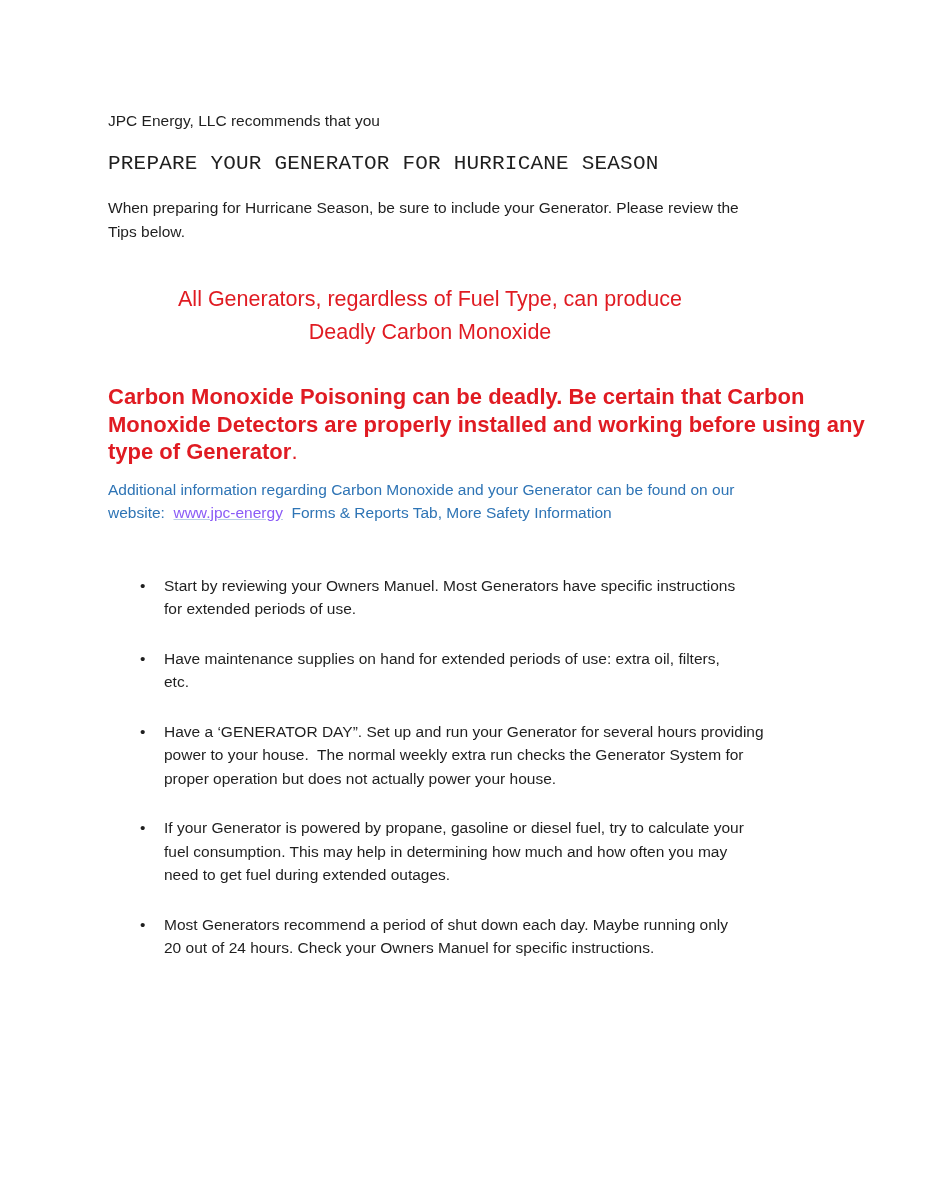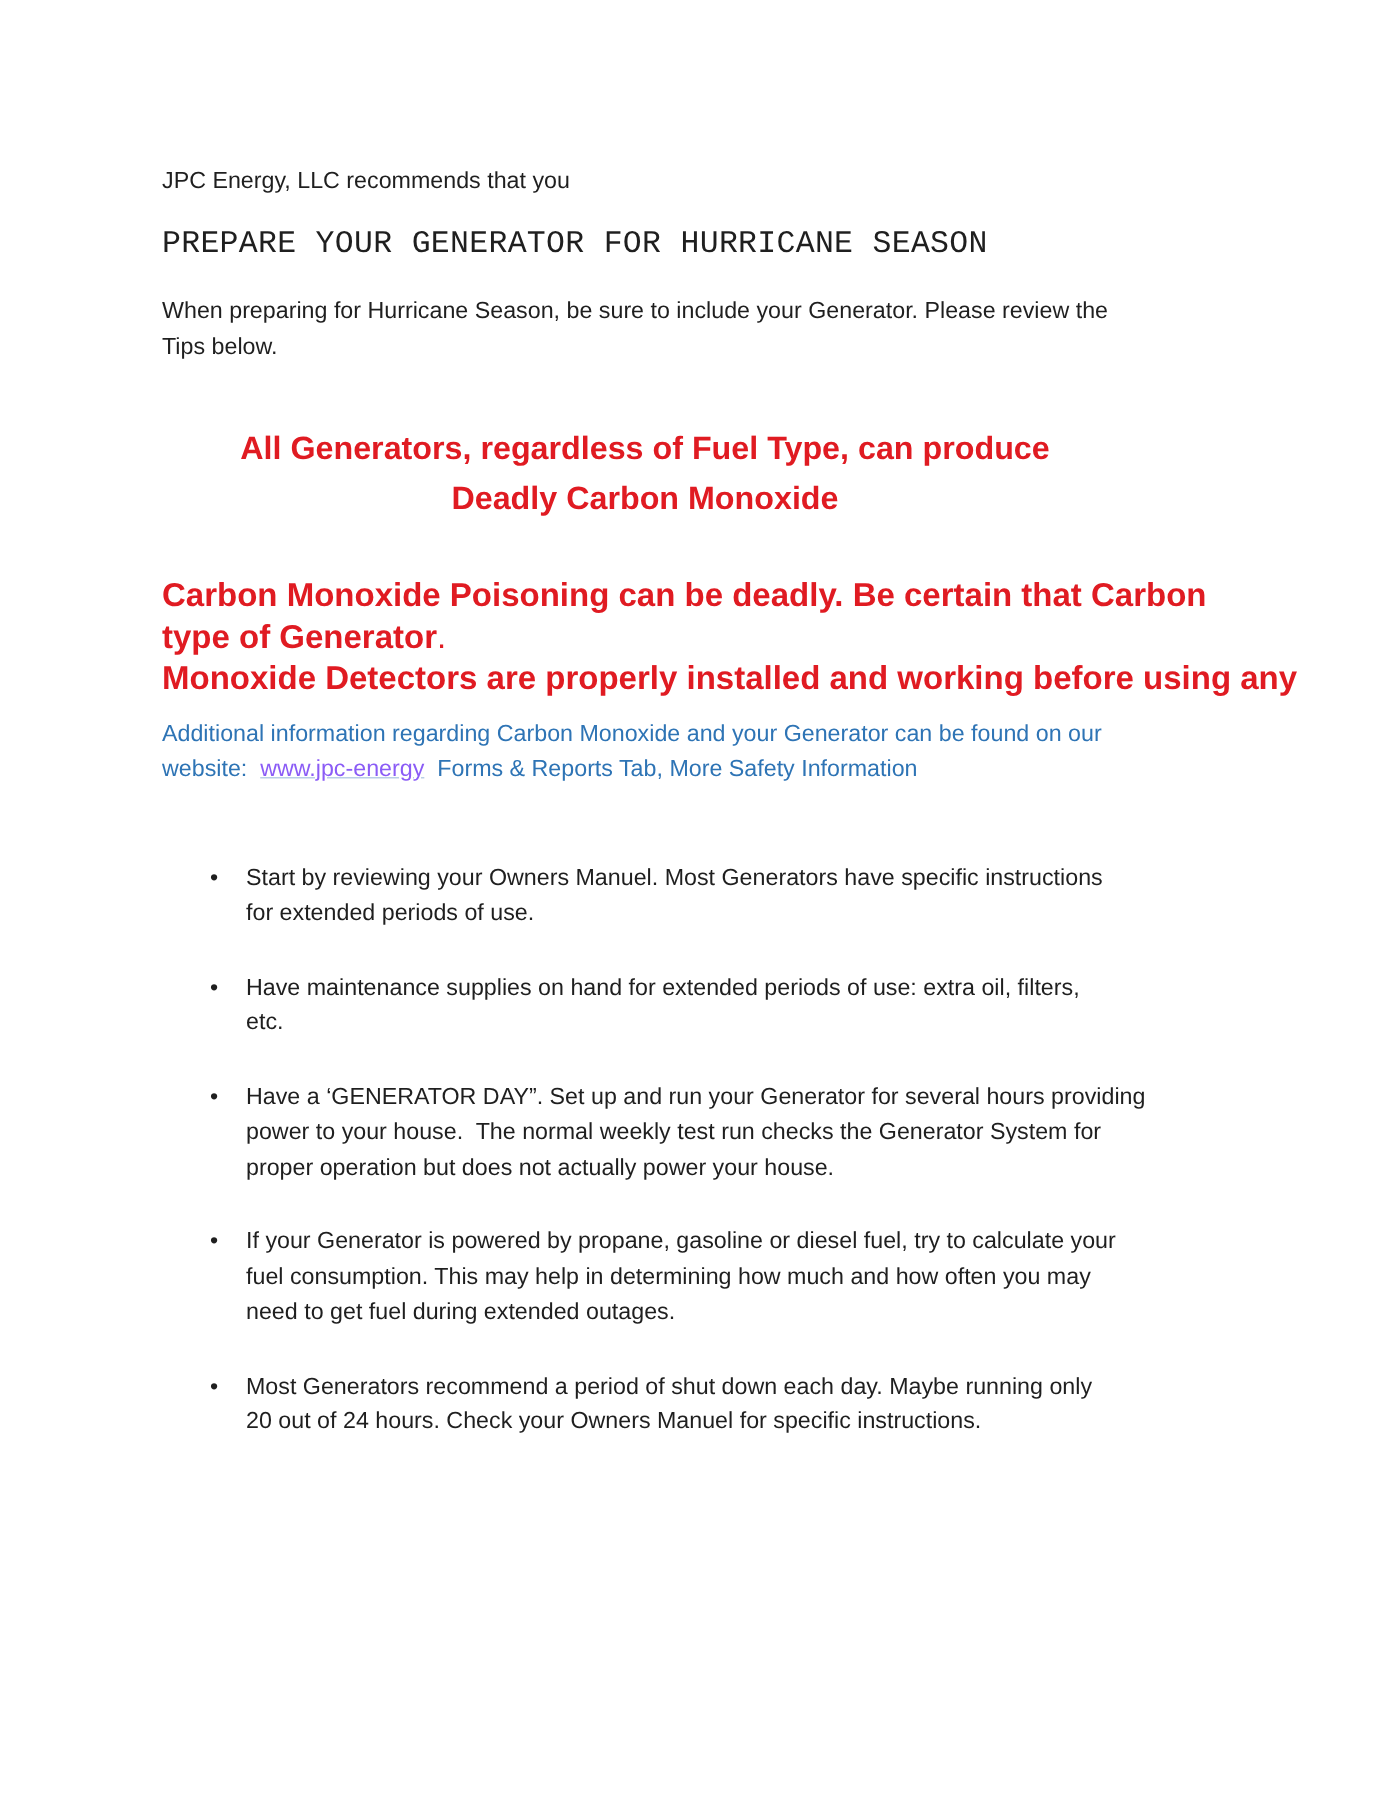--- a/index.html
+++ b/index.html
@@ -38,21 +38,21 @@
     margin-top: 17px;
     font-size: 15.5px;
     line-height: 24px;
   }
   .red-heading {
     margin: 39px 0 0 0;
     width: 644px;
     text-align: center;
     color: #e01b22;
     font-size: 21.5px;
-    font-weight: 700;
+    font-weight: 400;
     line-height: 33px;
   }
   .warning-para {
     margin-top: 34px;
     color: #e01b22;
     font-weight: 700;
     font-size: 22px;
     line-height: 27.5px;
   }
   .warning-period { font-weight: 400; }
@@ -99,22 +99,22 @@
     <div class="line">Tips below.</div>
   </div>
 
   <h2 class="red-heading">
     <div class="line">All Generators, regardless of Fuel Type, can produce</div>
     <div class="line">Deadly Carbon Monoxide</div>
   </h2>
 
   <div class="warning-para">
     <div class="line">Carbon Monoxide Poisoning can be deadly. Be certain that Carbon</div>
+    <div class="line">Monoxide Detectors are properly installed and working before using any</div>
     <div class="line"><span>type of Generator</span><span class="warning-period">.</span></div>
-    <div class="line">Monoxide Detectors are properly installed and working before using any</div>
   </div>
 
   <div class="info-para">
     <div class="line">Additional information regarding Carbon Monoxide and your Generator can be found on our</div>
     <div class="line"><span>website:  </span><a class="website-link">www.jpc-energy</a><span>  Forms &amp; Reports Tab, More Safety Information</span></div>
   </div>
 
   <ul class="bullet-list">
 
     <li class="bullet-item">
@@ -130,21 +130,21 @@
       <div class="bullet-text">
         <div class="line">Have maintenance supplies on hand for extended periods of use: extra oil, filters,</div>
         <div class="line">etc.</div>
       </div>
     </li>
 
     <li class="bullet-item">
       <span class="bullet-marker">•</span>
       <div class="bullet-text">
         <div class="line">Have a ‘GENERATOR DAY”. Set up and run your Generator for several hours providing</div>
-        <div class="line">power to your house.  The normal weekly test run checks the Generator System for</div>
+        <div class="line">power to your house.  The normal weekly extra run checks the Generator System for</div>
         <div class="line">proper operation but does not actually power your house.</div>
       </div>
     </li>
 
     <li class="bullet-item">
       <span class="bullet-marker">•</span>
       <div class="bullet-text">
         <div class="line">If your Generator is powered by propane, gasoline or diesel fuel, try to calculate your</div>
         <div class="line">fuel consumption. This may help in determining how much and how often you may</div>
         <div class="line">need to get fuel during extended outages.</div>

